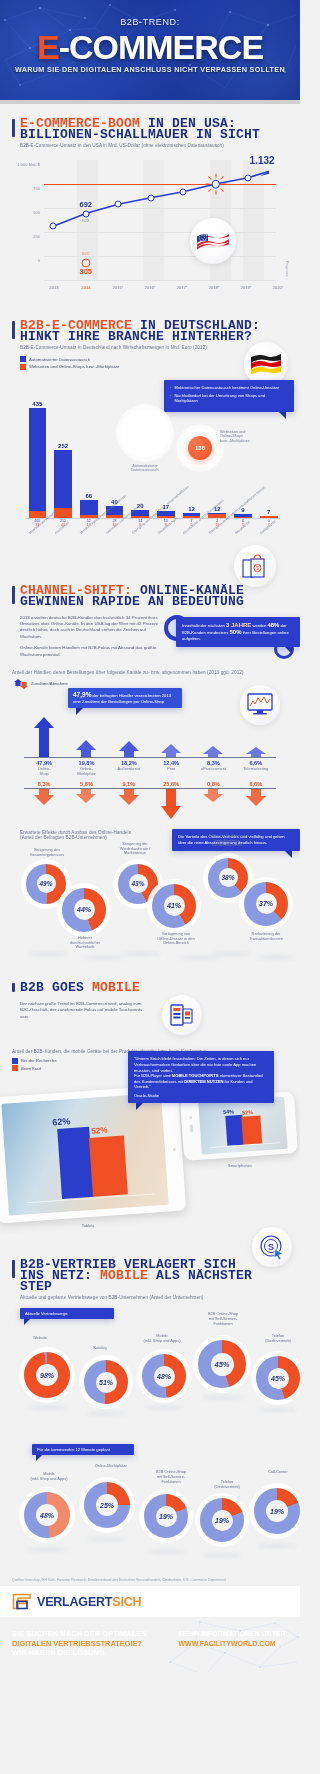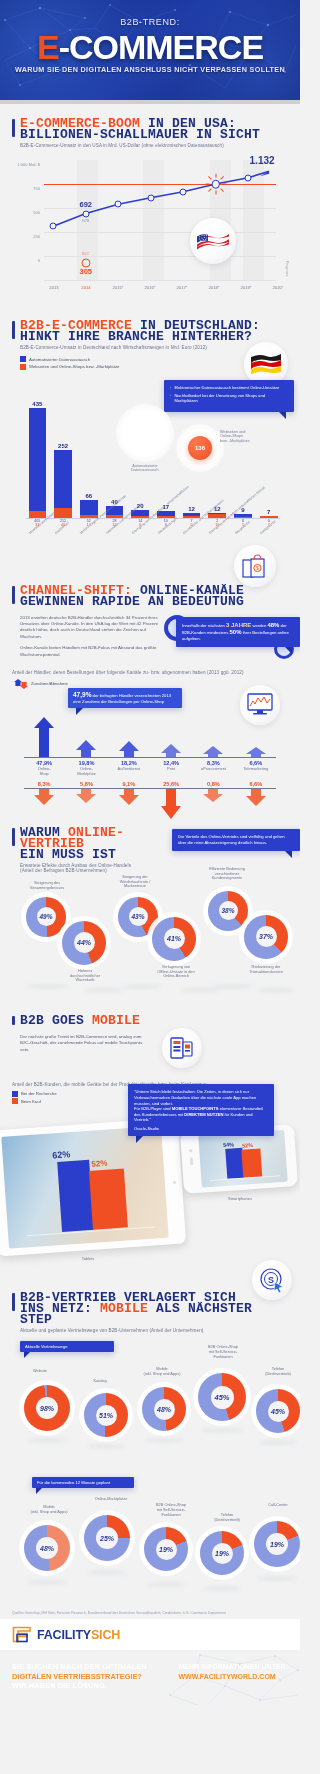--- a/index.html
+++ b/index.html
@@ -711,27 +711,20 @@
               </svg>
             </div>
         </div>
       </div>
     </div>
   </div>
 
   <div class="section" style="padding-top:26px;">
     <div style="display:flex;gap:6px;">
       <div style="flex:0 0 150px;">
-        <div class="sec-head">
-          <div class="sec-bar" style="height:18px;"></div>
-          <div>
-            <div class="sec-title"><span>WARUM </span><span class="or">ONLINE-VERTRIEB</span></div>
-            <div class="sec-title">EIN MUSS IST</div>
-          </div>
-        </div>
         <div class="sec-sub" style="white-space:pre-line;">Erwartete Effekte durch Ausbau des Online-Handels
 (Anteil der Befragten B2B-Unternehmen)</div>
       </div>
       <div style="position:relative;flex:1;">
         <div class="bubble" style="left:4px;top:2px;width:116px;padding:5px 6px;">
           <div style="font-size:4.2px;line-height:5.8px;">Die Vorteile des Online-Vertriebs sind vielfältig und gehen über die reine Absatzsteigerung deutlich hinaus.</div>
           <div class="tail br"></div>
         </div>
       </div>
     </div>
@@ -1008,21 +1001,21 @@
 
   <div class="sources">Quellen: Intershop, IFH Köln, Forrester Research, Bundesverband des Deutschen Versandhandels, Creditreform, U.S. Commerce Department</div>
 
   <div class="logobar">
     <div class="logo-mark">
       <svg width="20" height="17" viewBox="0 0 20 17">
         <path d="M1.5 1.5 H18 V5 H6 V7.5 H15 V10.5 H6 V15.5 H1.5 Z" fill="none" stroke="#f0912a" stroke-width="1.6"></path>
         <rect x="5" y="8.5" width="10" height="7" fill="none" stroke="#1f3a93" stroke-width="1.6"></rect>
       </svg>
     </div>
-    <div class="logo-text"><span class="a">FACILITY</span><span class="b">SICH</span></div>
+    <div class="logo-text"><span class="a">VERLAGERT</span><span class="b">SICH</span></div>
   </div>
 
   <div class="footer">
     <svg class="net" viewBox="0 0 300 60" preserveAspectRatio="none">
       <g stroke="#6d9bf5" stroke-width="0.4" fill="none" opacity="0.55">
         <path d="M200 5 L240 14 L225 36 L195 26 Z M240 14 L275 6 M225 36 L260 50 L280 30 M195 26 L170 45 L205 58 L225 36
                  M275 6 L298 20 L280 30 M260 50 L298 45"></path>
       </g>
       <g fill="#9dc0ff" opacity="0.8">
         <circle cx="200" cy="5" r="1"></circle>

